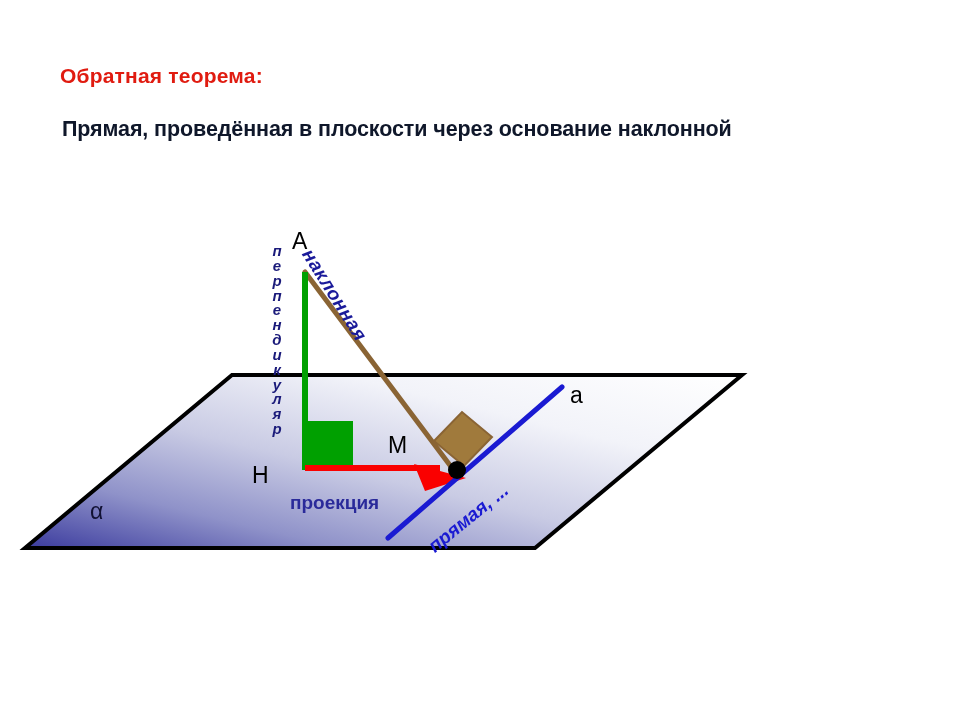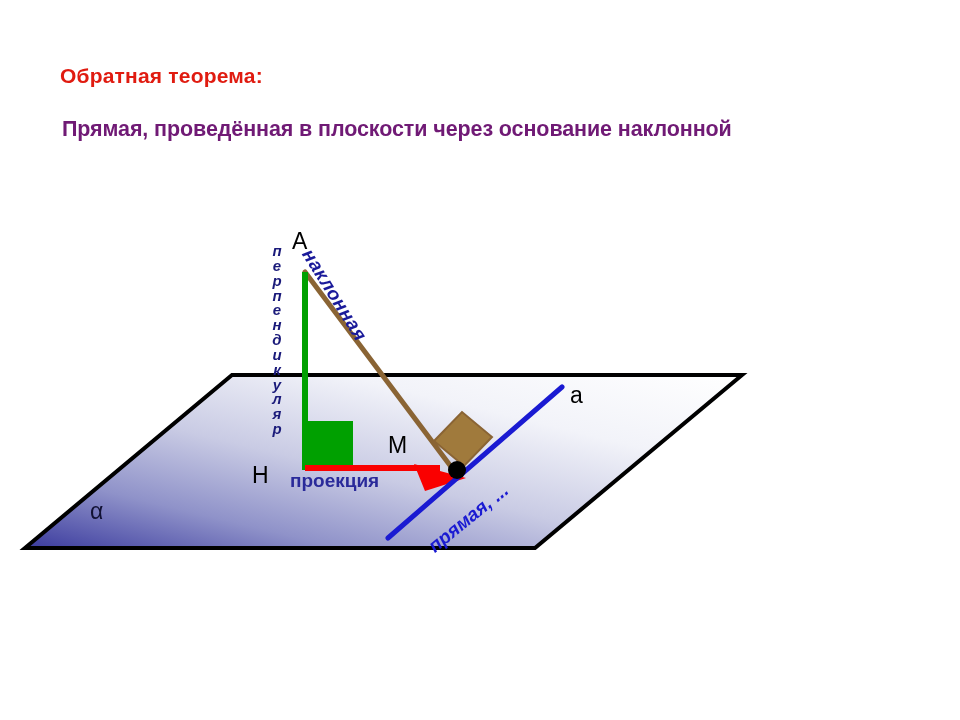--- a/index.html
+++ b/index.html
@@ -35,21 +35,21 @@
     letter-spacing: 0.2px;
   }
   .statement {
     position: absolute;
     left: 62px;
     top: 116px;
     width: 820px;
     font-family: "Liberation Sans", sans-serif;
     font-size: 21.5px;
     font-weight: bold;
-    color: #701a75;
+    color: #0f172a;
     line-height: 1.30;
     letter-spacing: -0.1px;
   }
   .statement .ln { display: block; white-space: nowrap; }
   .statement .ln2 { margin-left: -4px; }
 
   
   #figure {
     position: absolute;
     left: 0;
@@ -101,21 +101,21 @@
     transform: rotate(58deg);
     transform-origin: 0 0;
     white-space: nowrap;
     letter-spacing: 0.5px;
   }
 
   
   .word-proekciya {
     position: absolute;
     left: 290px;
-    top: 470px;
+    top: 492px;
     font-family: "Liberation Sans", sans-serif;
     font-size: 19px;
     font-weight: bold;
     color: #2a2a9a;
     white-space: nowrap;
   }
 
   
   .word-pryamaya {
     position: absolute;

